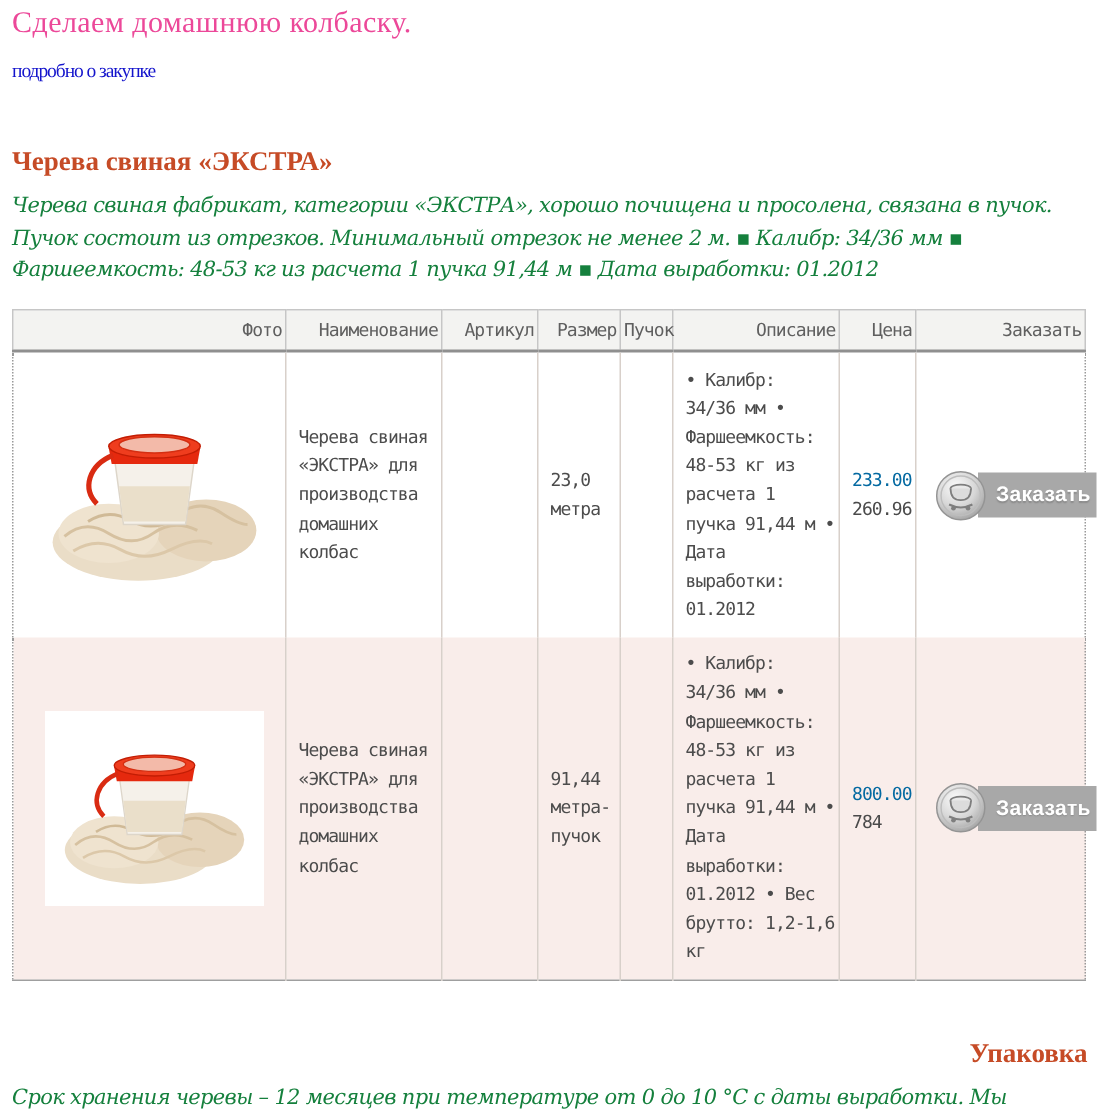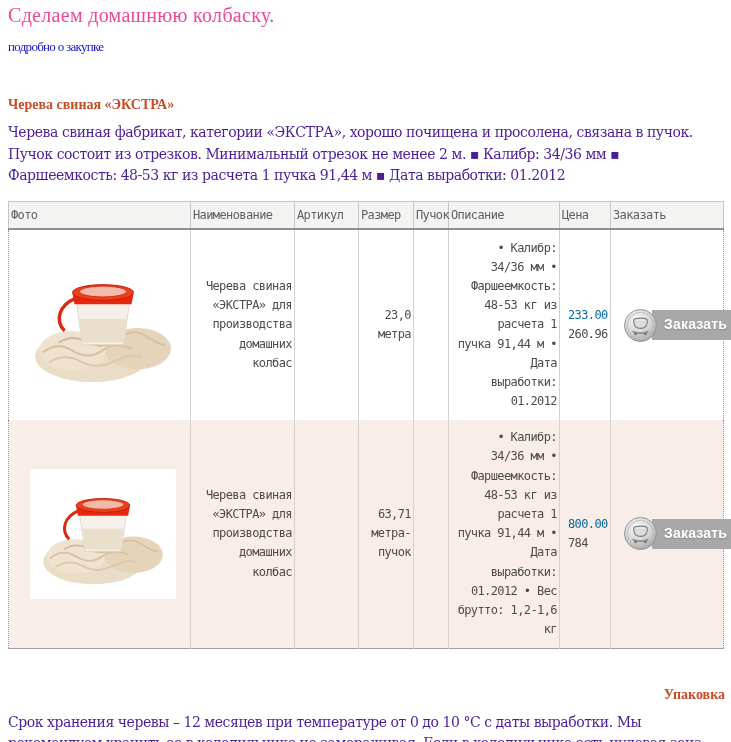--- a/index.html
+++ b/index.html
@@ -17,26 +17,26 @@
   }
   .purchase-link {
     display:inline-block;
     font-family:Liberation Serif, serif;
     font-size:13px; letter-spacing:-0.7px;
     color:#1414cc; text-decoration:none; cursor:pointer;
     margin:0 0 22px 0;
   }
   .section-heading {
     font-family:"Liberation Serif","DejaVu Serif",serif;
-    font-size:14px; font-weight:700; color:#c64b26;
+    font-size:18px; font-weight:700; color:#c64b26;
     margin:20px 0 9px 0;
   }
   .body-text {
     font-size:14px; line-height:1.55; letter-spacing:-0.45px;
-    color:#4c1d95; margin:0 0 14px 0; width:717px;
+    color:#15803d; margin:0 0 14px 0; width:717px;font-style:italic;
   }
 
   
   table.products {
     border-collapse:collapse; table-layout:fixed;
     width:715px; margin-top:14px;
     border-left:1px dotted #9a9a9a; border-right:1px dotted #9a9a9a;
     border-bottom:1px solid #9f9f9f;
     font-family:"DejaVu Sans Mono","Liberation Mono",monospace;
     font-size:12px; letter-spacing:-0.6px; color:#4c4c4c;
@@ -46,33 +46,33 @@
   .col-article { width:64px;  }
   .col-size    { width:55px;  }
   .col-color   { width:35px;  }
   .col-desc    { width:111px; }
   .col-price   { width:51px;  }
   .col-order   { width:113px; }
 
   table.products th {
     background:#f3f3f1; color:#5f5f5f; font-weight:400;
     border:1px solid #c6c6c6; border-bottom:2px solid #8f8f8f;
-    height:26px; text-align:left; padding:0 2px;
+    height:26px; text-align:right; padding:0 2px;
   }
   table.products td {
     border-right:1px solid #d8d0ca;
     vertical-align:middle; padding:4px 2px 4px 8px;
     line-height:1.6;
   }
   table.products td:last-child { border-right:none; }
   tr.row-1 { height:191px; background:#ffffff; }
   tr.row-2 { height:228px; background:#f9edea; }
   td.photo-cell { text-align:center; padding:4px; }
   .photo-box { display:inline-block; background:#ffffff; padding:6px 8px; line-height:0; }
-  .pre-wrap { white-space:pre-line;text-align:right; }
+  .pre-wrap { white-space:pre-line; }
   .price-old { color:#0369a1; }
   .price-new { color:#4a4a4a; }
 
   
   .order-wrap { display:flex; align-items:center; padding-left:4px; }
   .coin {
     width:35px; height:35px; flex:0 0 35px; line-height:0;
     position:relative; z-index:2; cursor:pointer;
   }
   .order-btn {
@@ -205,21 +205,21 @@
         <span class="photo-box"><svg width="130" height="118">
               <use href="#photoSym"></use>
             </svg></span>
       </td>
       <td class="pre-wrap">Черева свиная
 «ЭКСТРА» для
 производства
 домашних
 колбас</td>
       <td></td>
-      <td class="pre-wrap">63,71
+      <td class="pre-wrap">91,44
 метра-
 пучок</td>
       <td></td>
       <td class="pre-wrap">• Калибр:
 34/36 мм •
 Фаршеемкость:
 48-53 кг из
 расчета 1
 пучка 91,44 м •
 Дата

